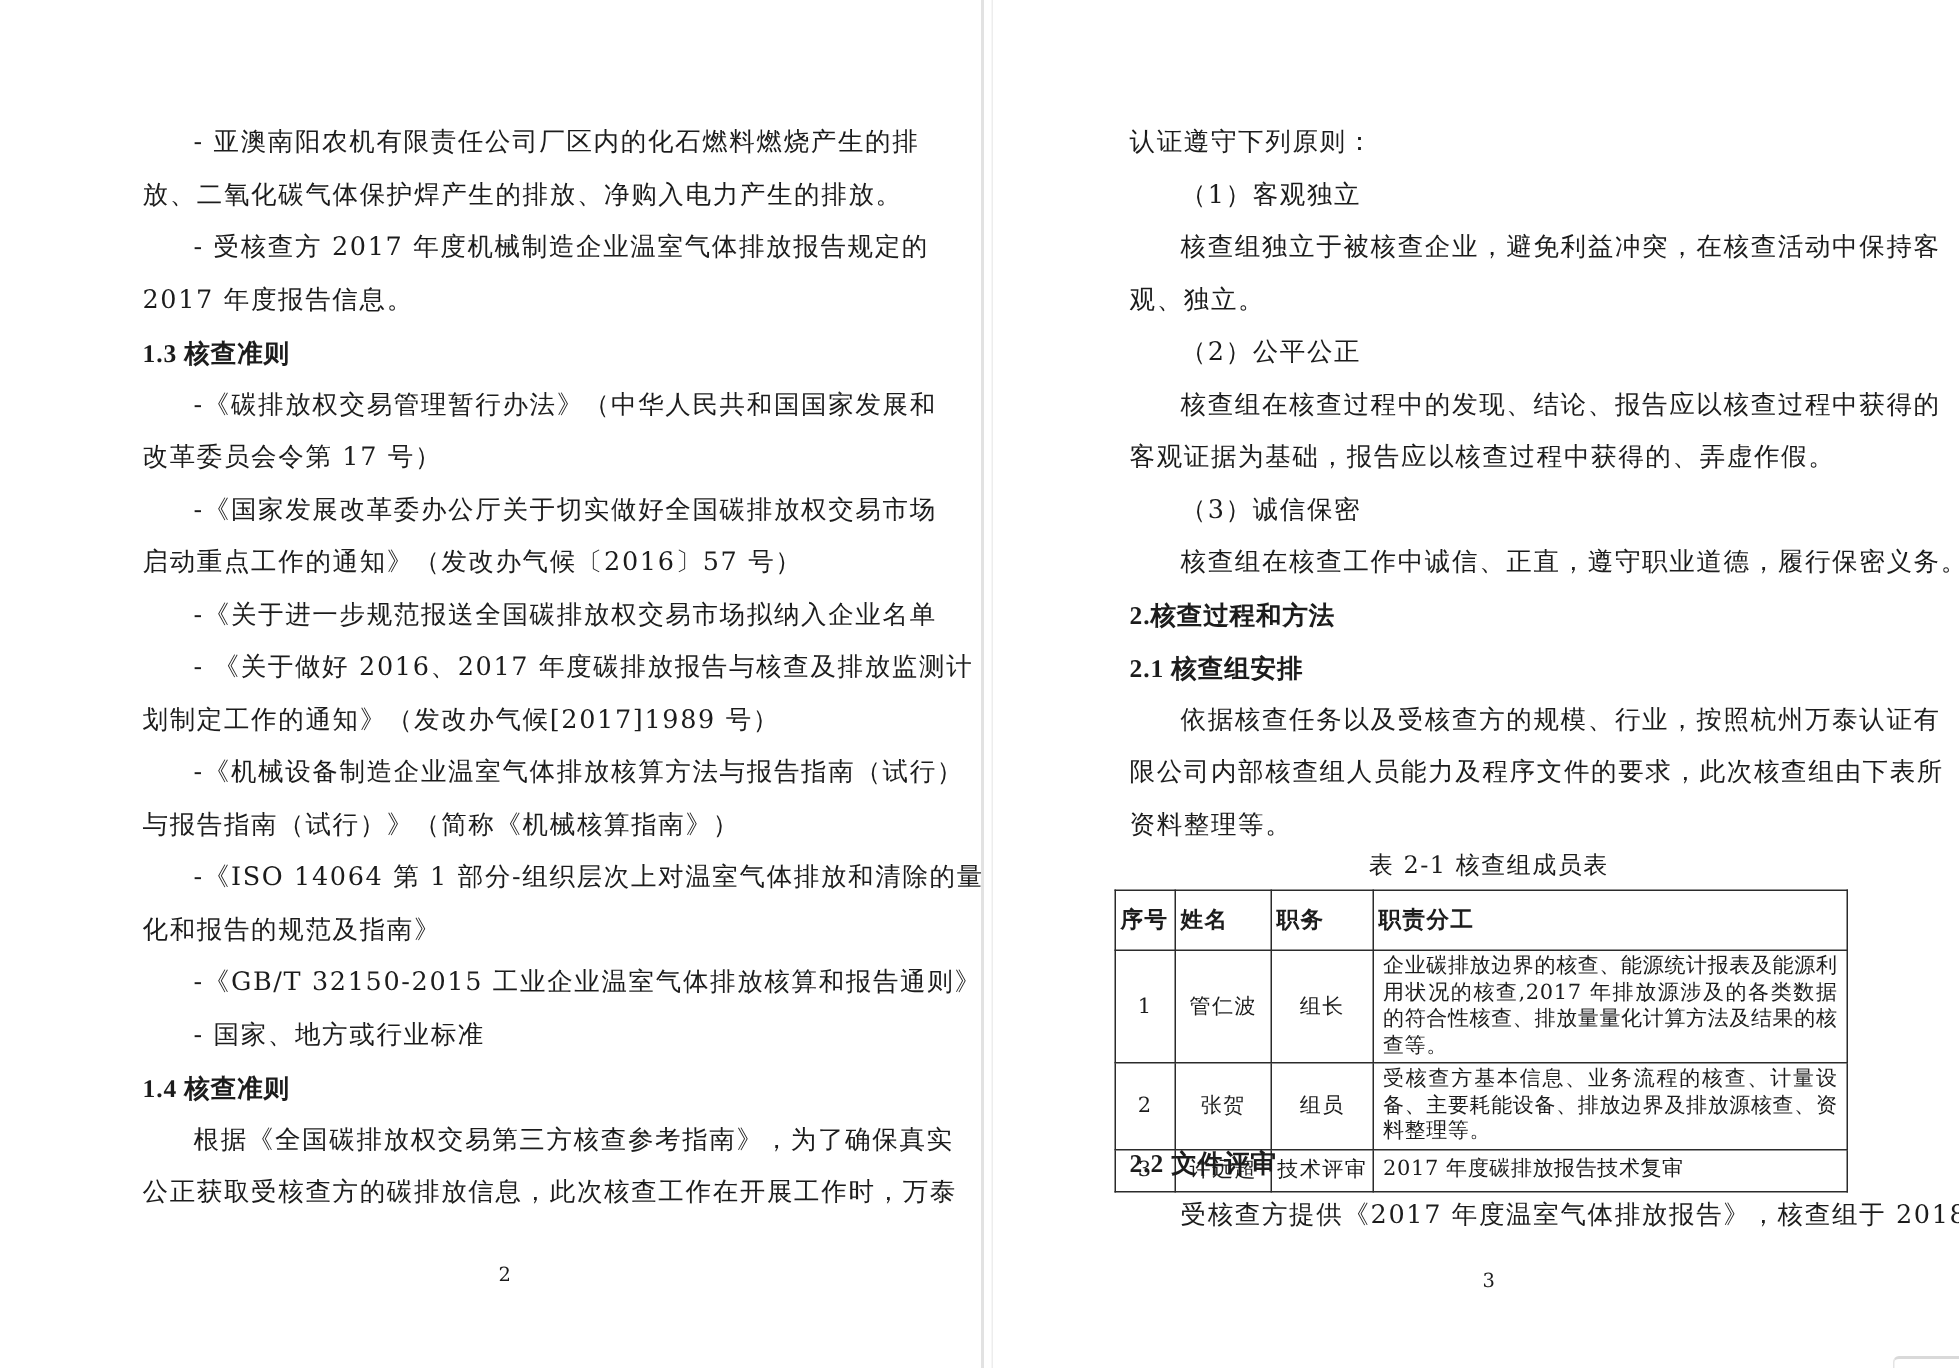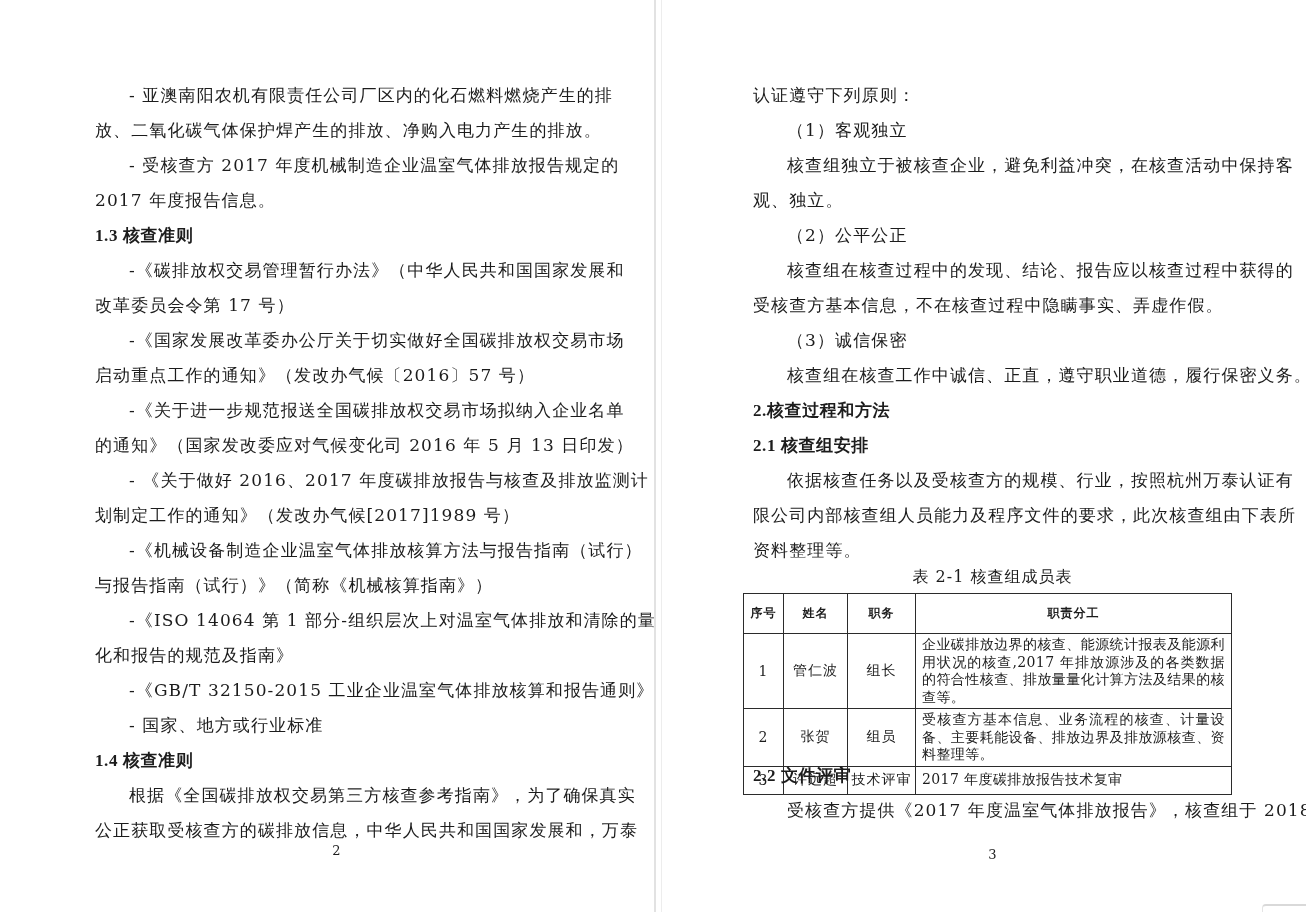--- a/index.html
+++ b/index.html
@@ -20,21 +20,21 @@
     position:absolute;left:753px;top:563px;width:479px;height:28px;line-height:28px;
     text-align:center;font-weight:normal;font-size:16px;letter-spacing:1px;
   }
   table.member-table{
     position:absolute;left:743px;top:593px;width:489px;
     border-collapse:collapse;table-layout:fixed;
   }
   .member-table th,.member-table td{
     border:1px solid #2b2b2b;padding:0 3px;overflow:hidden;
   }
-  .member-table th{font-weight:bold;text-align:center;font-size:12px;letter-spacing:1px;}
+  .member-table th{font-weight:bold;text-align:left;font-size:15px;letter-spacing:1px;}
   .member-table td.c{text-align:center;font-size:14px;letter-spacing:1px;}
   .member-table td.duty{
     font-size:14px;line-height:17.5px;letter-spacing:0.4px;
     text-align:justify;padding:2px 6px;
   }
   .col-no{width:40px;}.col-name{width:64px;}.col-role{width:68px;}
   .row-header{height:40px;}.row-1{height:54px;}.row-2{height:35px;}.row-3{height:28px;}
   .pagenum{
     position:absolute;height:16px;line-height:16px;text-align:center;
     font-size:13px;letter-spacing:0;
@@ -54,45 +54,44 @@
   <div class="line indent">- 亚澳南阳农机有限责任公司厂区内的化石燃料燃烧产生的排</div>
   <div class="line">放、二氧化碳气体保护焊产生的排放、净购入电力产生的排放。</div>
   <div class="line indent">- 受核查方 2017 年度机械制造企业温室气体排放报告规定的</div>
   <div class="line">2017 年度报告信息。</div>
   <div class="line heading">1.3 核查准则</div>
   <div class="line indent">-《碳排放权交易管理暂行办法》（中华人民共和国国家发展和</div>
   <div class="line">改革委员会令第 17 号）</div>
   <div class="line indent">-《国家发展改革委办公厅关于切实做好全国碳排放权交易市场</div>
   <div class="line">启动重点工作的通知》（发改办气候〔2016〕57 号）</div>
   <div class="line indent">-《关于进一步规范报送全国碳排放权交易市场拟纳入企业名单</div>
-  <div class="line">的通知》（国家发改委应对气候变化司 2016 年 5 月 13 日印发）</div>
   <div class="line indent">- 《关于做好 2016、2017 年度碳排放报告与核查及排放监测计</div>
   <div class="line">划制定工作的通知》（发改办气候[2017]1989 号）</div>
   <div class="line indent">-《机械设备制造企业温室气体排放核算方法与报告指南（试行）</div>
   <div class="line">与报告指南（试行）》（简称《机械核算指南》）</div>
   <div class="line indent">-《ISO 14064 第 1 部分-组织层次上对温室气体排放和清除的量</div>
   <div class="line">化和报告的规范及指南》</div>
   <div class="line indent">-《GB/T 32150-2015 工业企业温室气体排放核算和报告通则》</div>
   <div class="line indent">- 国家、地方或行业标准</div>
   <div class="line heading">1.4 核查准则</div>
   <div class="line indent">根据《全国碳排放权交易第三方核查参考指南》，为了确保真实</div>
-  <div class="line">公正获取受核查方的碳排放信息，中华人民共和国国家发展和，万泰</div>
+  <div class="line">公正获取受核查方的碳排放信息，此次核查工作在开展工作时，万泰</div>
 </div>
 <div class="pagenum pagenum-left">2</div>
 
 <div class="page-divider"></div>
 
 <div class="page-content" style="left:753px;top:78px;width:479px;">
   <div class="line">认证遵守下列原则：</div>
   <div class="line indent">（1）客观独立</div>
   <div class="line indent">核查组独立于被核查企业，避免利益冲突，在核查活动中保持客</div>
   <div class="line">观、独立。</div>
   <div class="line indent">（2）公平公正</div>
   <div class="line indent">核查组在核查过程中的发现、结论、报告应以核查过程中获得的</div>
-  <div class="line">受核查方基本信息，不在核查过程中隐瞒事实、弄虚作假。</div>
+  <div class="line">客观证据为基础，报告应以核查过程中获得的、弄虚作假。</div>
   <div class="line indent">（3）诚信保密</div>
   <div class="line indent">核查组在核查工作中诚信、正直，遵守职业道德，履行保密义务。</div>
   <div class="line heading">2.核查过程和方法</div>
   <div class="line heading">2.1 核查组安排</div>
   <div class="line indent">依据核查任务以及受核查方的规模、行业，按照杭州万泰认证有</div>
   <div class="line">限公司内部核查组人员能力及程序文件的要求，此次核查组由下表所</div>
   <div class="line">资料整理等。</div>
 </div>
 
 <div class="table-title">表 2-1 核查组成员表</div>

